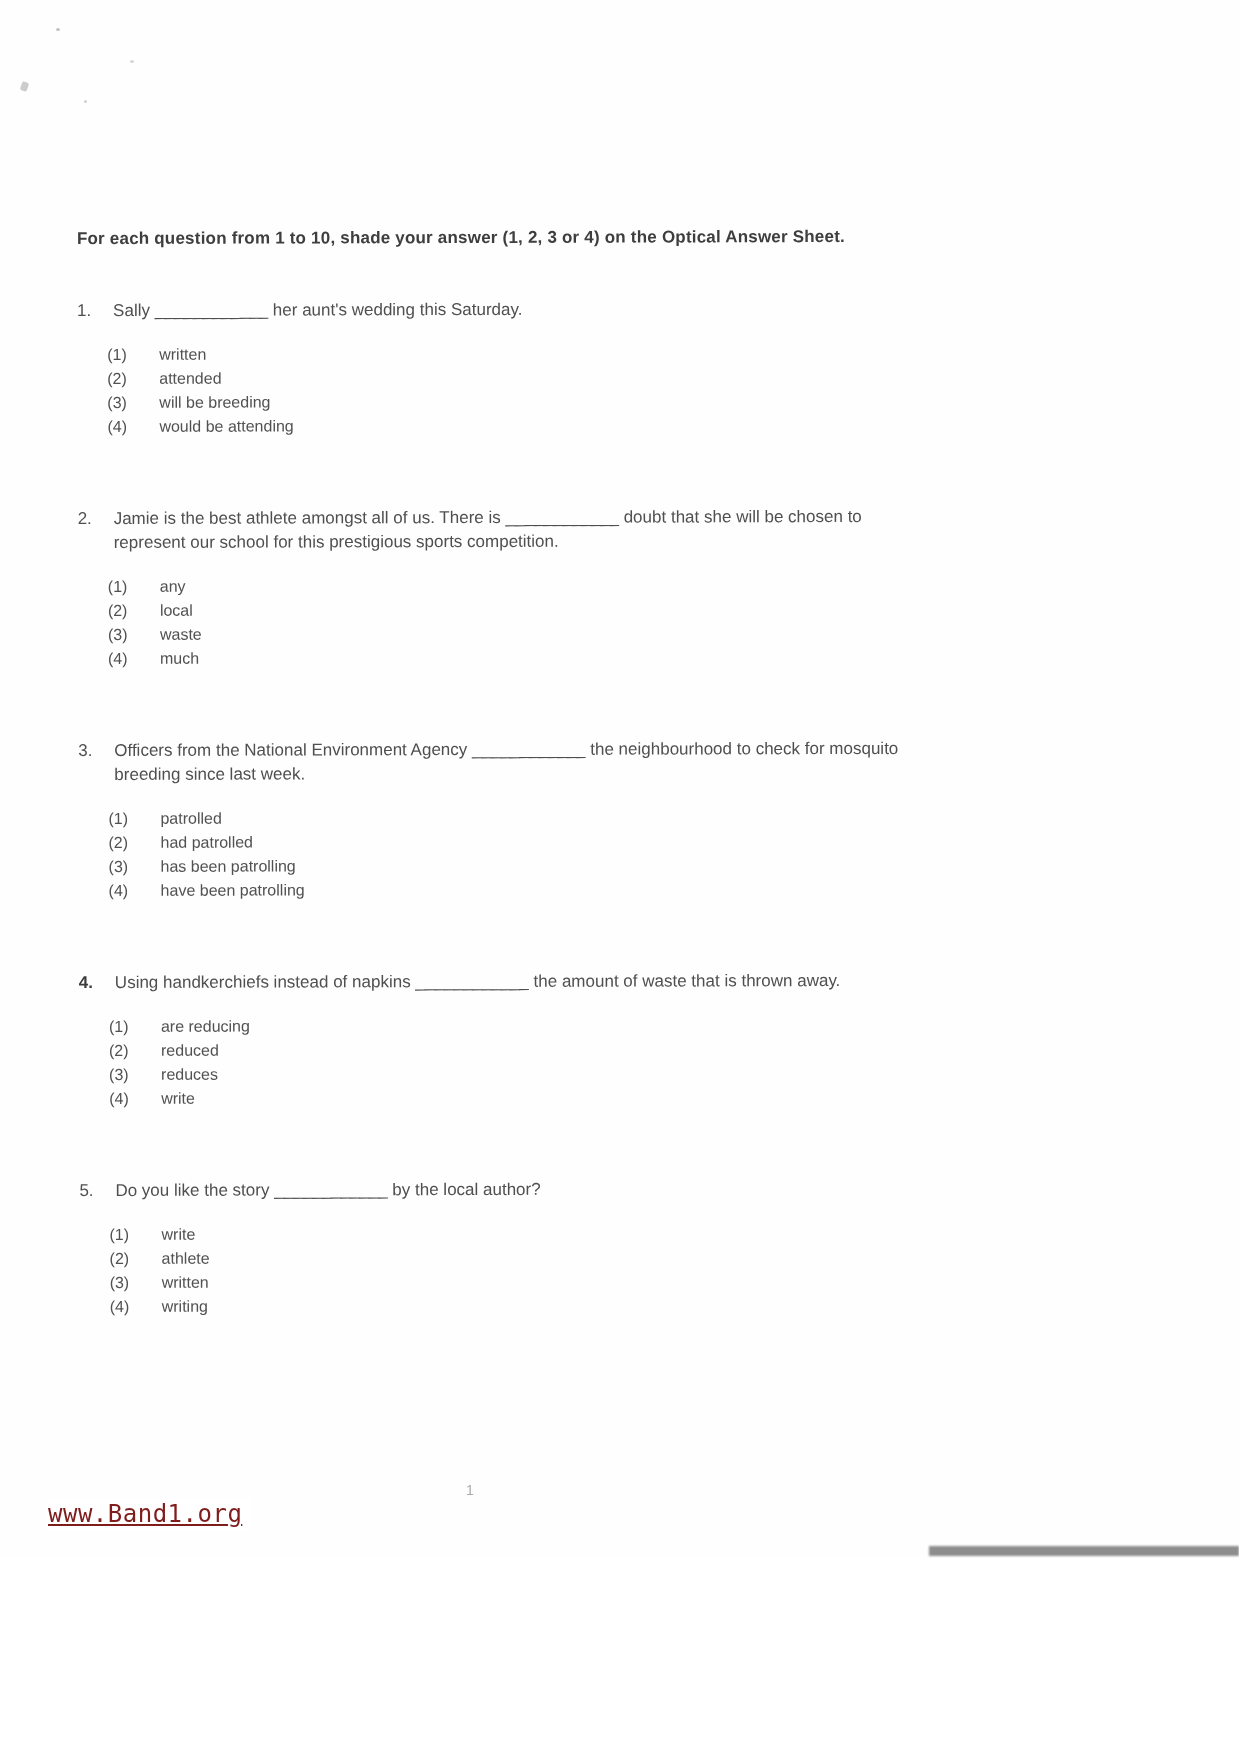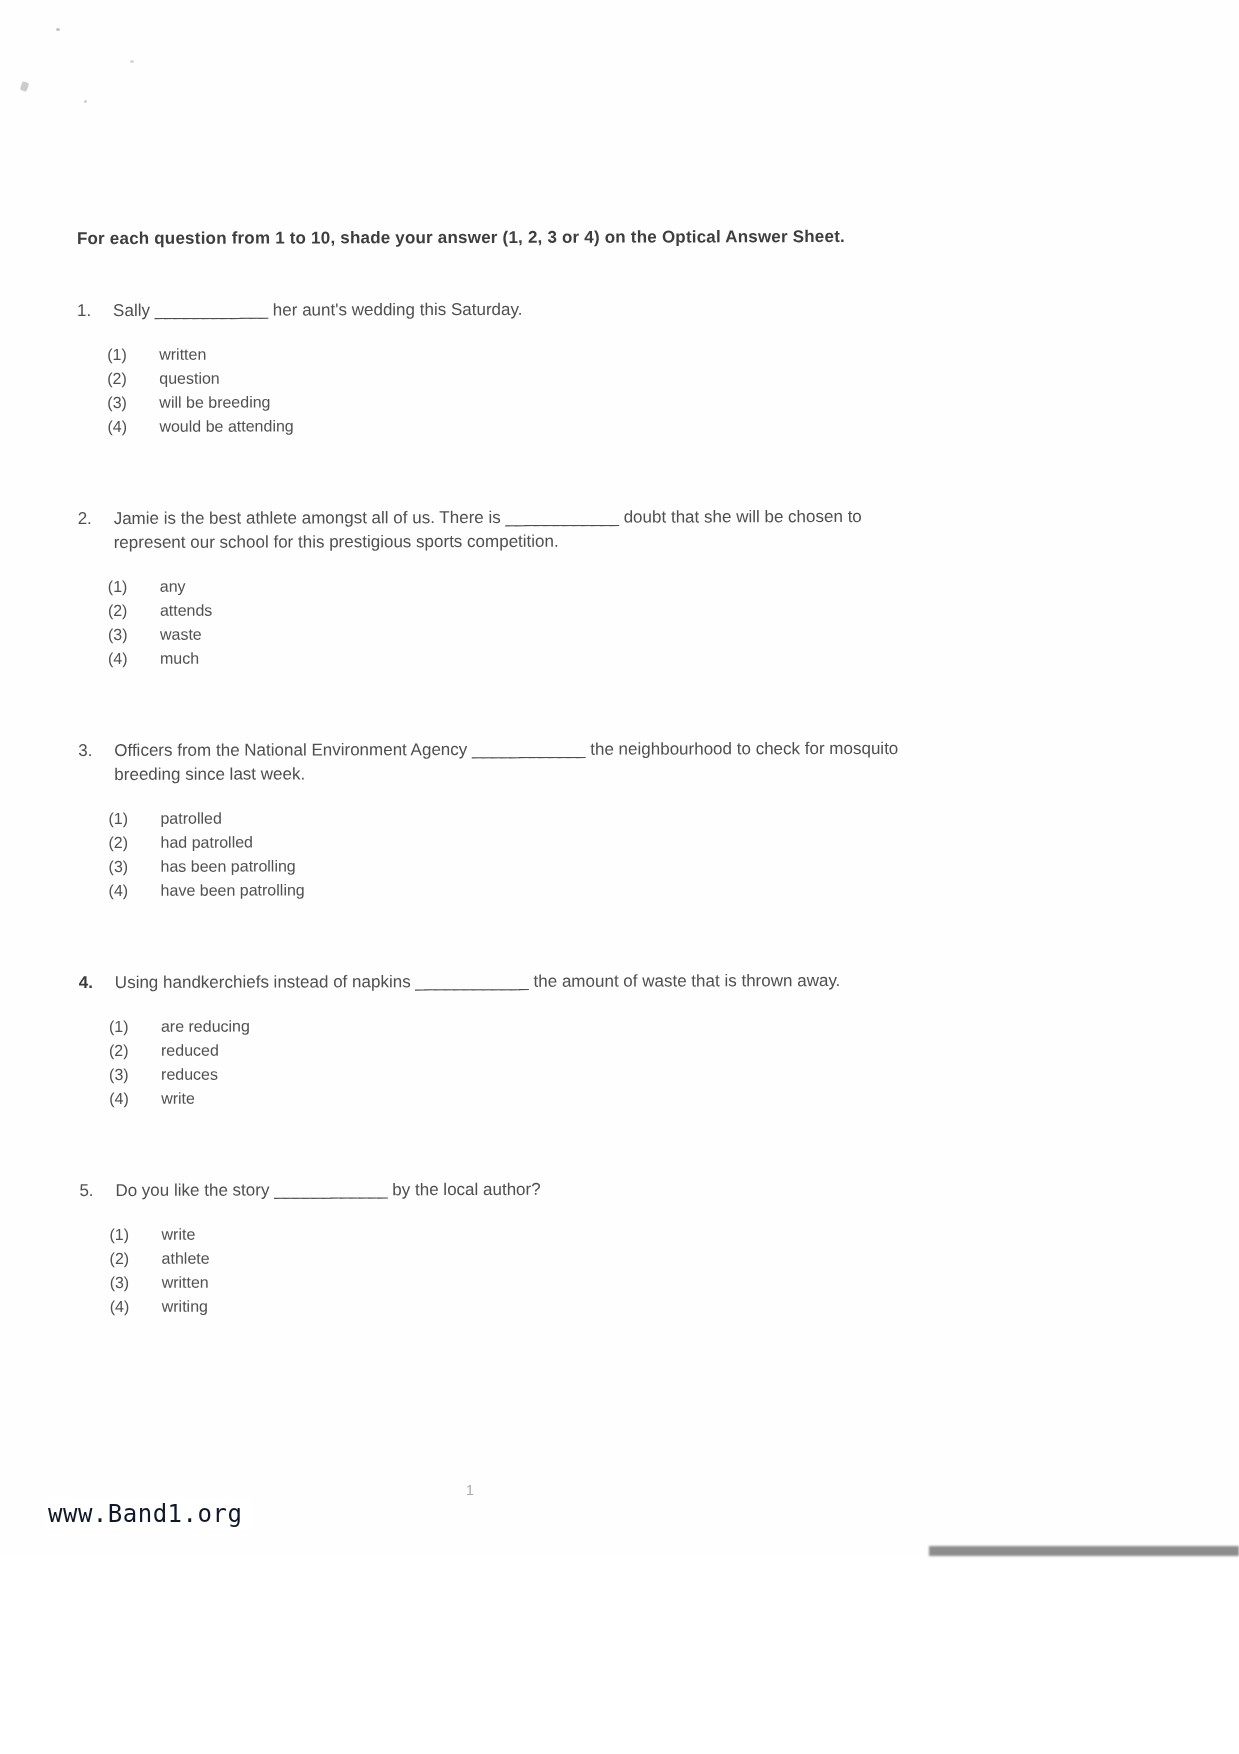--- a/index.html
+++ b/index.html
@@ -81,24 +81,25 @@
     font-size: 14px;
     color: #a8a8a8;
   }
 
   .watermark {
     position: absolute;
     left: 46px;
     top: 1498px;
     font-family: "DejaVu Sans Mono", monospace;
     font-size: 24px;
-    color: #0f172a;
+    color: #7f1d1d;
     background: #ffffff;
     padding: 2px 10px 2px 2px;
     letter-spacing: 0.5px;
+    text-decoration: underline;
   }
 
   .bottom-edge {
     position: absolute;
     right: 0;
     bottom: 0;
     width: 310px;
     height: 10px;
     background: #8d8d8d;
     filter: blur(1px);
@@ -134,21 +135,21 @@
       <span class="q-num">1.</span>
       <span class="q-text">Sally ____________ her aunt's wedding this Saturday.</span>
     </div>
     <div class="options">
             <div class="option">
               <span class="opt-label">(1)</span>
               <span class="opt-text">written</span>
             </div>
             <div class="option">
               <span class="opt-label">(2)</span>
-              <span class="opt-text">question</span>
+              <span class="opt-text">attended</span>
             </div>
             <div class="option">
               <span class="opt-label">(3)</span>
               <span class="opt-text">will be breeding</span>
             </div>
             <div class="option">
               <span class="opt-label">(4)</span>
               <span class="opt-text">would be attending</span>
             </div>
           </div>
@@ -159,21 +160,21 @@
       <span class="q-num">2.</span>
       <span class="q-text">Jamie is the best athlete amongst all of us. There is ____________ doubt that she will be chosen to represent our school for this prestigious sports competition.</span>
     </div>
     <div class="options">
             <div class="option">
               <span class="opt-label">(1)</span>
               <span class="opt-text">any</span>
             </div>
             <div class="option">
               <span class="opt-label">(2)</span>
-              <span class="opt-text">attends</span>
+              <span class="opt-text">local</span>
             </div>
             <div class="option">
               <span class="opt-label">(3)</span>
               <span class="opt-text">waste</span>
             </div>
             <div class="option">
               <span class="opt-label">(4)</span>
               <span class="opt-text">much</span>
             </div>
           </div>

